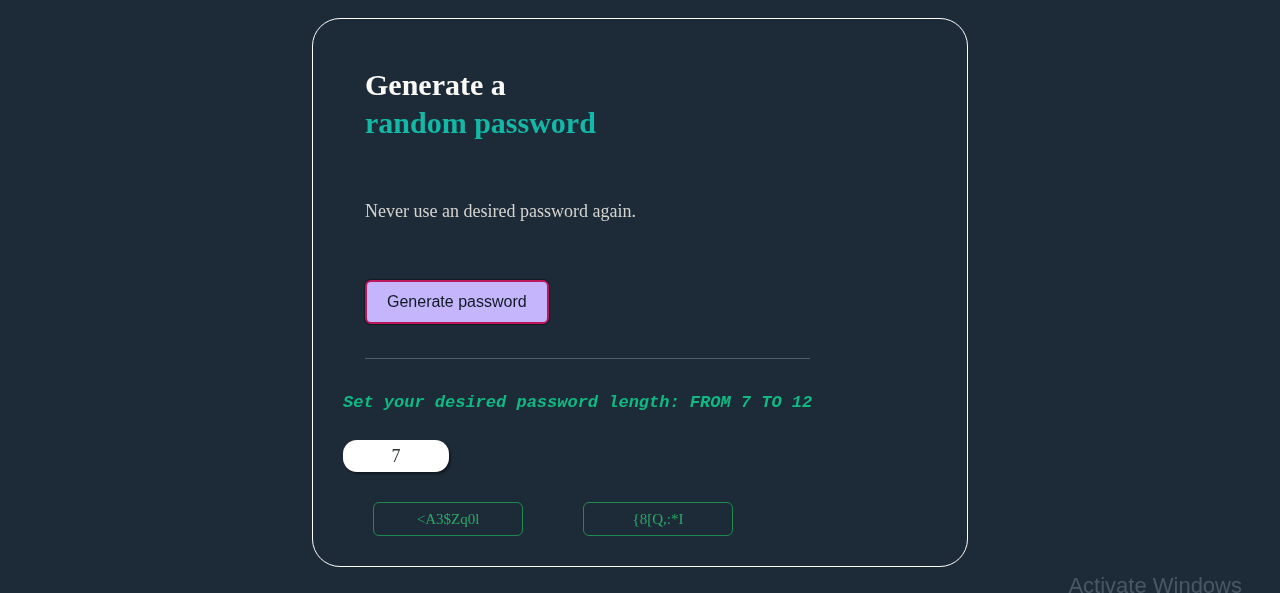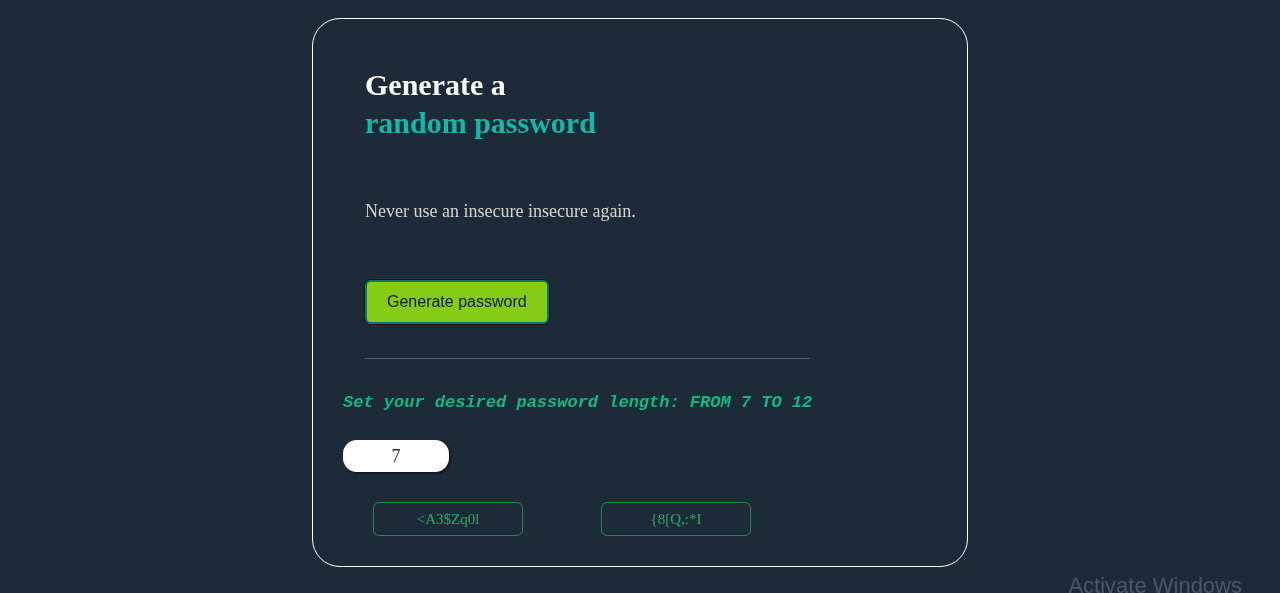--- a/index.html
+++ b/index.html
@@ -45,23 +45,23 @@
     }
 
     .subtitle {
       color: #d5d4cf;
       font-size: 18px;
       margin-top: 60px;
     }
 
     .generate-btn {
       display: inline-block;
-      background-color: #84cc16;
+      background-color: #c4b5fd;
       color: #0f1a23;
-      border: 2px solid #0f766e;
+      border: 2px solid #be185d;
       border-radius: 6px;
       padding: 11px 20px;
       font-size: 16px;
       font-family: Arial, Helvetica, sans-serif;
       cursor: pointer;
       margin-top: 58px;
       box-shadow: 0 0 0 1px rgba(0,0,0,.35);
     }
 
     .divider {
@@ -91,21 +91,21 @@
       font-family: Georgia, serif;
       text-align: center;
       color: #29362f;
       margin-top: 28px;
       margin-left: -22px;
       box-shadow: 2px 2px 2px rgba(0,0,0,.4);
     }
 
     .outputs {
       display: flex;
-      gap: 78px;
+      gap: 60px;
       margin-top: 30px;
       margin-left: 8px;
     }
 
     .output-box {
       width: 150px;
       height: 34px;
       border: 1.5px solid #1e8a4e;
       border-radius: 6px;
       background: transparent;
@@ -132,21 +132,21 @@
     }
   </style>
 </head>
 <body>
 
 <div class="card">
   <div class="inner">
     <div class="title-line1">Generate a</div>
     <div class="title-line2">random password</div>
 
-    <div class="subtitle">Never use an insecure insecure again.</div>
+    <div class="subtitle">Never use an desired password again.</div>
 
     <button class="generate-btn">Generate password</button>
 
     <hr class="divider">
 
     <div class="length-label">Set your desired password length: FROM 7 TO 12</div>
 
     <input class="length-input" type="text" value="7" style="">
 
     <div class="outputs">

